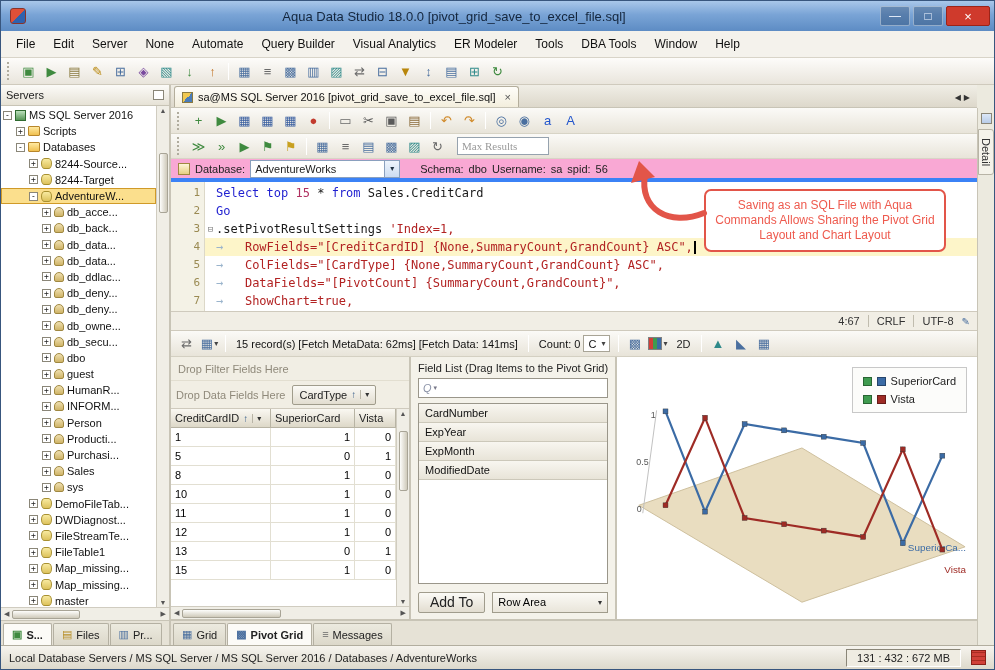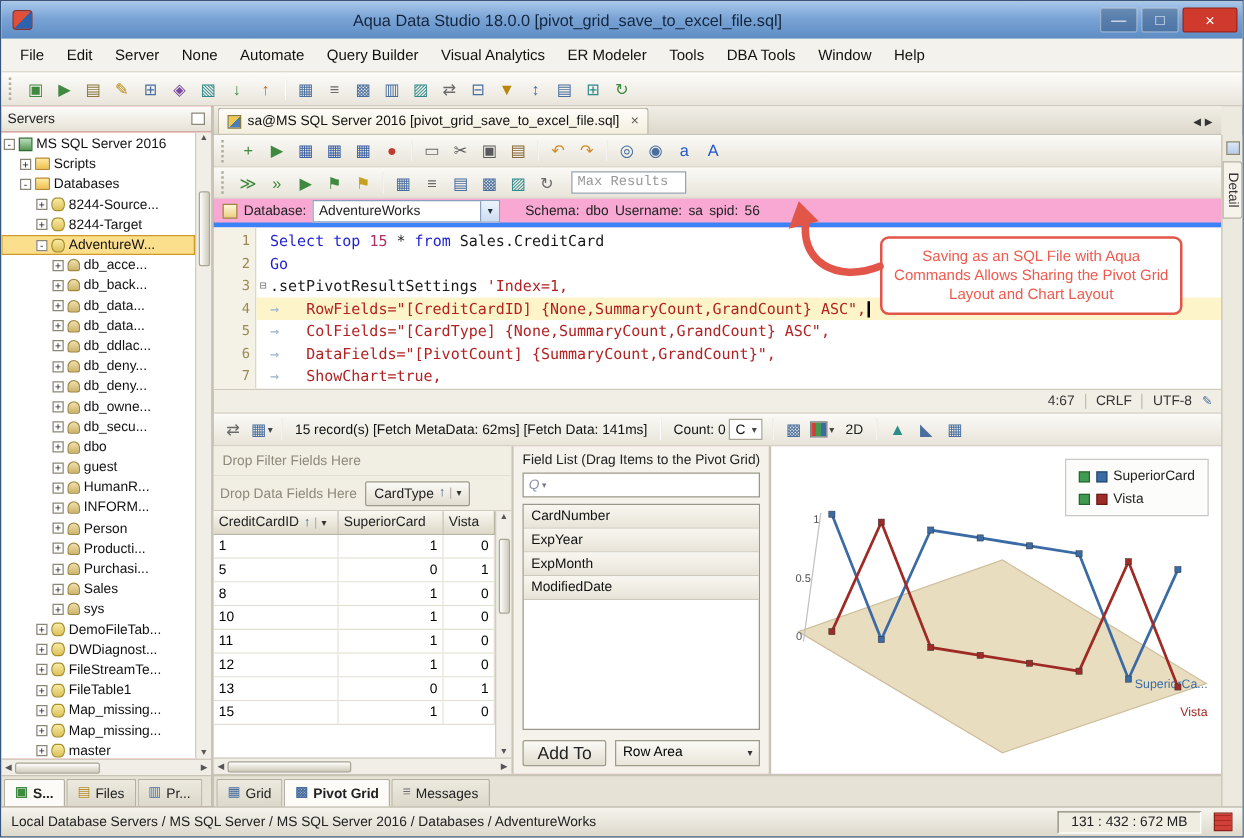--- a/index.html
+++ b/index.html
@@ -20,21 +20,21 @@
   .grip{width:5px;height:18px;border-left:2px dotted #b0ac9e;margin:0 5px 0 2px}
   .tb-btn{display:inline-flex;align-items:center;justify-content:center;min-width:21px;height:21px;margin:0 1px;border:1px solid transparent;border-radius:2px}
   .tb-glyph{font-size:13px;line-height:1}
   .tb-caret{font-size:8px;color:#444;margin-left:1px}
   .tb-sep{width:1px;height:17px;background:#c6c2b4;border-right:1px solid #fff;margin:0 4px}
   .tb-palette{width:14px;height:13px;border:1px solid #808080;background:linear-gradient(90deg,#d04038 0 33%,#3f9b4f 33% 66%,#3b6ba5 66% 100%)}
 
   .body{flex:1;display:flex;min-height:0}
 
   
-  .left-panel{width:170px;flex:0 0 auto;display:flex;flex-direction:column;border-right:2px solid #c8c4b6;background:#ef4444}
+  .left-panel{width:170px;flex:0 0 auto;display:flex;flex-direction:column;border-right:2px solid #c8c4b6;background:#7dd3fc}
   .panel-header{height:21px;background:linear-gradient(#fcfbf8,#e6e2d6);border-bottom:1px solid #c8c4b6;display:flex;align-items:center;padding:0 5px;font-size:11px;color:#222;flex:0 0 auto}
   .ph-icon{margin-left:auto;width:11px;height:10px;border:1px solid #8a8678;background:#fff}
   .tree-wrap{flex:1;min-height:0;background:#fff;display:flex;overflow:hidden}
   .tree{flex:1;min-width:0;overflow:hidden;padding-top:1px}
   .tree-row{display:flex;align-items:center;height:16.2px;white-space:nowrap;gap:3px;overflow:hidden}
   .tree-row.sel{background:#fbdf8d;outline:1px solid #d09a28;outline-offset:-1px}
   .tree-exp{width:9px;height:9px;flex:0 0 auto;border:1px solid #8a8678;background:#fff;font:8px/7px "DejaVu Sans Mono",monospace;text-align:center;color:#222}
   .tree-ic{flex:0 0 auto}
   .ic-server{width:11px;height:11px;background:linear-gradient(#bce0bc,#569656);border:1px solid #2f6a2f}
   .ic-folder{width:12px;height:10px;background:linear-gradient(#ffe9a0,#f0c050);border:1px solid #b8862a;border-radius:1px}
@@ -64,21 +64,21 @@
   .tab-nav{margin-left:auto;display:flex;align-items:center;gap:3px;padding:0 4px 5px 0}
   .tab-nav span{font-size:8px;color:#333}
 
   .detail-strip{position:absolute;right:0;top:23px;bottom:0;width:17px;background:#eceadf;border-left:1px solid #c8c4b6;display:flex;flex-direction:column;align-items:center;padding-top:5px;gap:5px;z-index:5}
   .strip-icon{width:11px;height:11px;border:1px solid #8a8678;background:linear-gradient(#dce8f8,#b8cce8);flex:0 0 auto}
   .detail-tab{writing-mode:vertical-rl;font-size:11px;color:#333;background:#f5f3ea;border:1px solid #b8b4a6;padding:8px 1px;border-radius:0 3px 3px 0}
   .main-inner{flex:1;min-height:0;display:flex;flex-direction:column;margin-right:17px}
 
   .ed-toolbar{height:26px;background:linear-gradient(#fbfaf7,#e8e4d9);border-bottom:1px solid #d8d4c6;display:flex;align-items:center;padding:0 4px;flex:0 0 auto}
   .ed-toolbar.r2{height:25px}
-  .max-results{width:92px;height:18px;border:1px solid #96a2ae;font-size:11px;padding:0 4px;margin-left:8px;color:#444;font-family:Liberation Mono, monospace}
+  .max-results{width:92px;height:18px;border:1px solid #96a2ae;font-size:11px;padding:0 4px;margin-left:8px;color:#444;font-family:Liberation Serif, serif}
   .max-results::placeholder{color:#999}
 
   .ctx-row{height:23px;background:#f9a8d4;border-bottom:4px solid #3b82f6;display:flex;align-items:center;padding:0 7px;font-size:11px;color:#222;gap:5px;flex:0 0 auto}
   .ctx-icon{width:12px;height:12px;background:linear-gradient(#fdf6d8,#e8cf82);border:1px solid #a08840;flex:0 0 auto}
   .ctx-gap{width:10px}
   .db-select{width:150px;height:18px;background:#fff;border:1px solid #8aa0be;display:flex;align-items:center;font-size:11px}
   .db-text{flex:1;padding-left:4px;white-space:nowrap;overflow:hidden}
   .db-caret{width:15px;height:100%;background:linear-gradient(#eef4fc,#cdddf2);border-left:1px solid #8aa0be;display:flex;align-items:center;justify-content:center;font-size:8px;color:#234;flex:0 0 auto}
 
   .editor{height:130px;flex:0 0 auto;display:flex;background:#fff;font-family:"DejaVu Sans Mono",monospace;font-size:12px;border-bottom:1px solid #cfcabd;overflow:hidden}
@@ -97,21 +97,21 @@
   .ed-status{height:19px;background:#f1eee5;border-bottom:1px solid #cfcabd;display:flex;align-items:center;justify-content:flex-end;padding:0 7px;font-size:11px;color:#333;gap:8px;flex:0 0 auto}
   .st-sep{width:1px;height:12px;background:#c0bcae}
   .st-icon{font-size:10px;color:#4a6f9f}
 
   .res-toolbar{height:26px;background:linear-gradient(#fbfaf7,#e8e4d9);border-bottom:1px solid #d4d0c2;display:flex;align-items:center;padding:0 4px;font-size:11px;color:#111;flex:0 0 auto}
   .records{margin:0 6px;white-space:nowrap}
   .count-label{margin:0 3px 0 6px}
   .count-dd{display:flex;align-items:center;border:1px solid #a8a496;background:#fff;height:17px;padding:0 4px;gap:4px;margin-right:4px}
   .mode-2d{margin:0 7px;font-size:11px;color:#222}
 
-  .res-body{flex:1;min-height:0;display:flex;background:#f9a8d4;border-bottom:1px solid #c8c4b6}
+  .res-body{flex:1;min-height:0;display:flex;background:#ec4899;border-bottom:1px solid #c8c4b6}
   .pivot-panel{width:240px;flex:0 0 auto;display:flex;flex-direction:column;background:#f4f2ea;border-right:2px solid #c8c4b6}
   .drop-filter{height:24px;display:flex;align-items:center;padding:0 7px;font-size:11px;color:#8f897a;background:#f1eee4;border-bottom:1px solid #e2deD0;flex:0 0 auto}
   .drop-data-row{height:28px;display:flex;align-items:center;padding:2px 5px;gap:7px;background:#f1eee4;border-bottom:1px solid #cfcabd;flex:0 0 auto}
   .drop-data-label{font-size:11px;color:#8f897a;white-space:nowrap}
   .chip{display:flex;align-items:center;gap:4px;height:20px;padding:0 6px;background:linear-gradient(#fbfaf6,#e2ddd0);border:1px solid #a09c8c;border-radius:2px;font-size:11px;color:#222}
   .chip-sort{color:#335a88;font-size:10px}
   .chip-caret{font-size:8px;color:#333;border-left:1px solid #b8b4a6;padding-left:4px}
   .pivot-main{flex:1;min-height:0;display:flex}
   .pivot-table{flex:1;min-width:0;display:flex;flex-direction:column;background:#fff}
   .prow{display:flex;height:19px;flex:0 0 auto}

